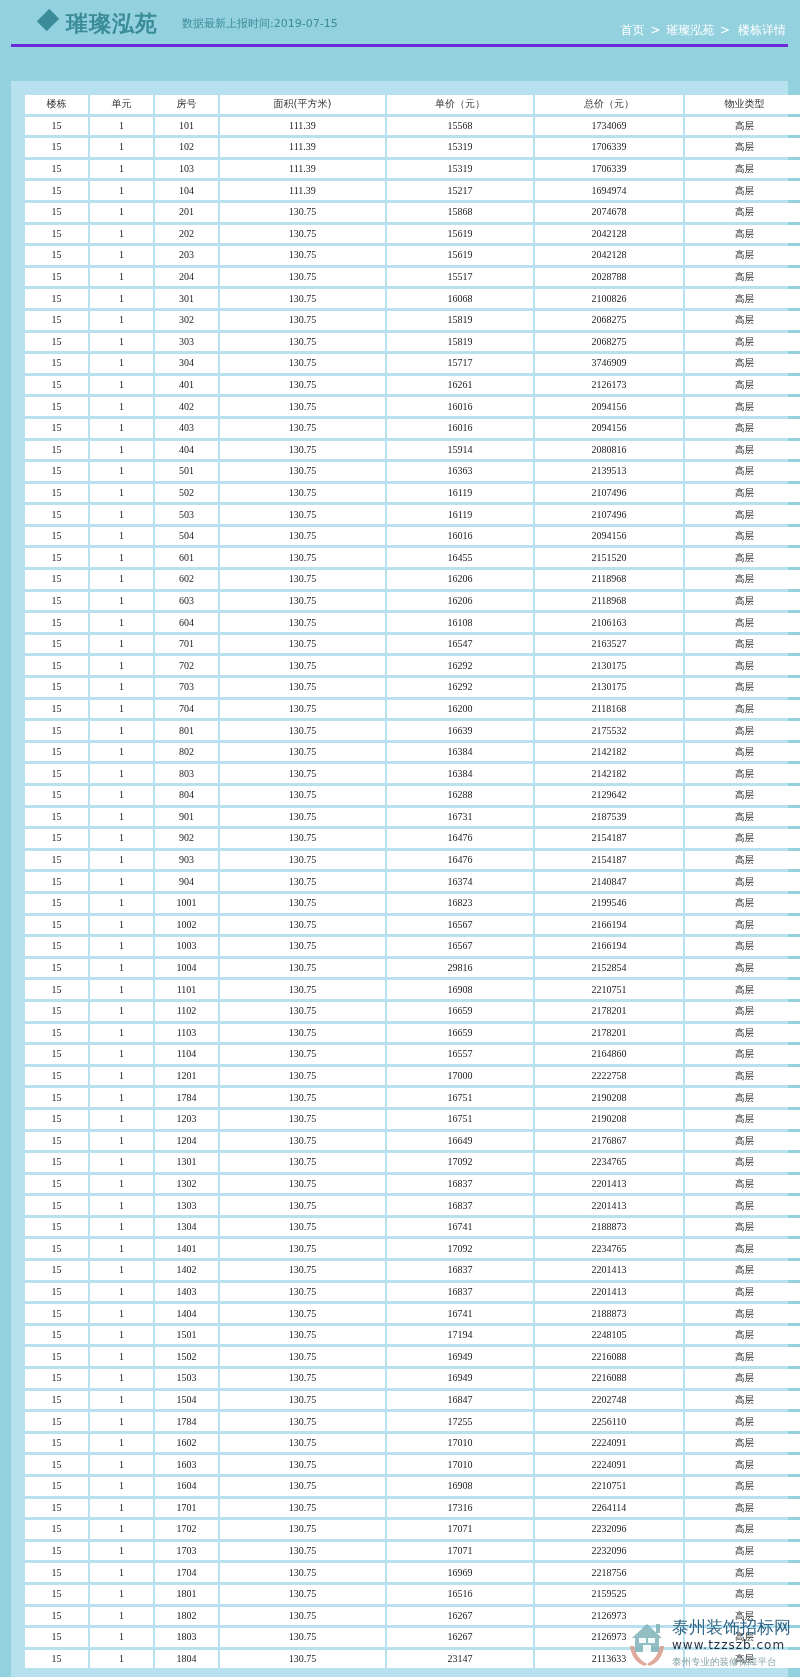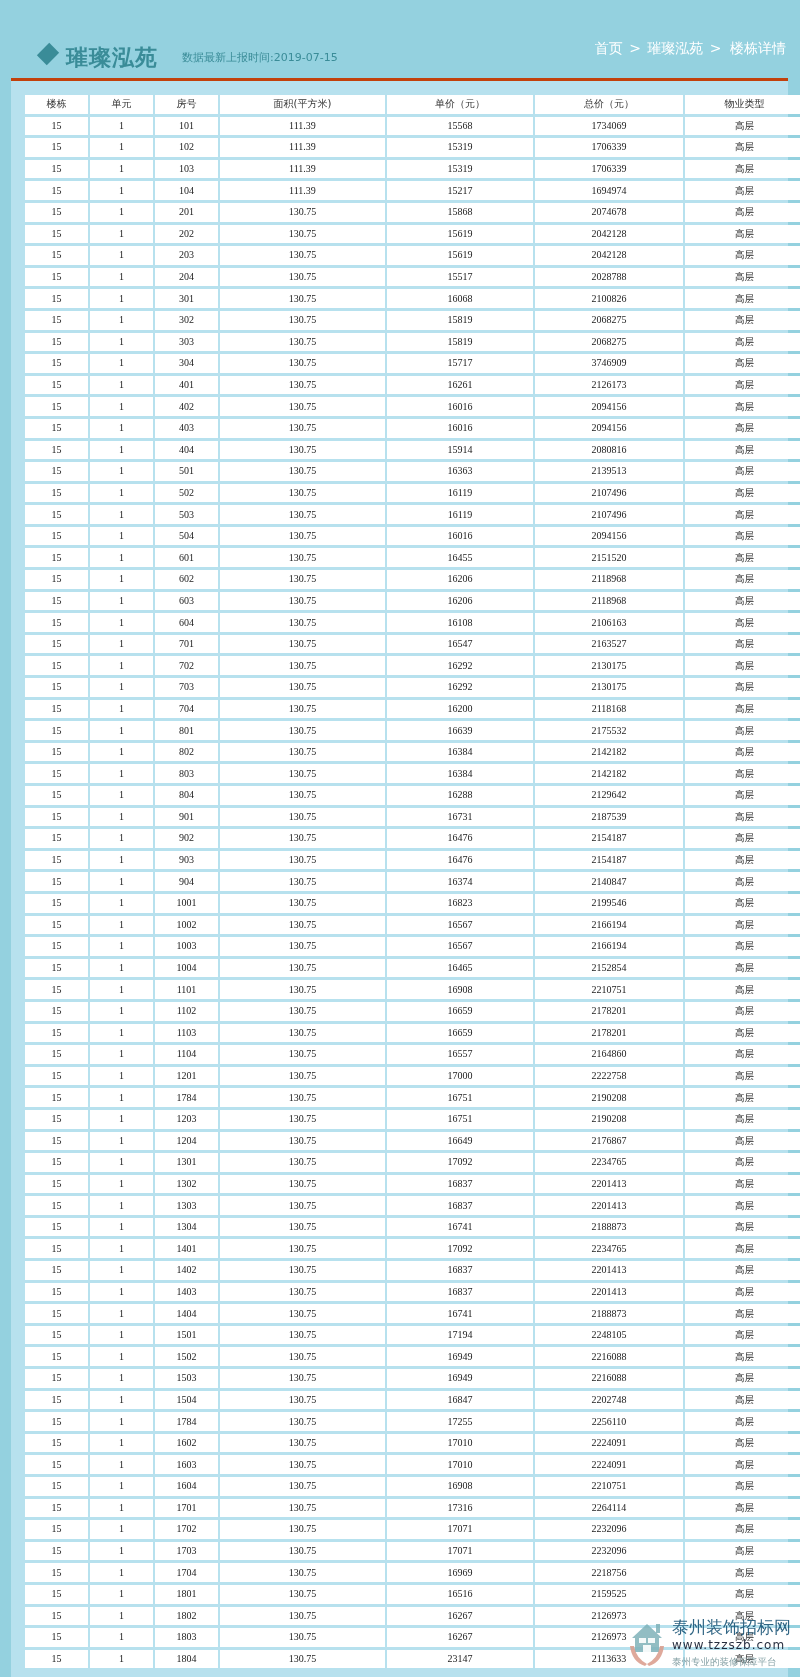--- a/index.html
+++ b/index.html
@@ -4,38 +4,37 @@
 <style>
   html, body { margin:0; padding:0; }
   body {
     width:800px; height:1677px; overflow:hidden;
     background:#94d1df;
     font-family: "DejaVu Sans", sans-serif;
     position:relative;
   }
   .header {
     position:absolute; left:11px; top:0; width:777px; height:44px;
-    border-bottom:3px solid #c2410c;
-    margin-top:34px;
+    border-bottom:3px solid #6d28d9;
   }
   .diamond {
     position:absolute; left:30px; top:13px; width:14px; height:14px;
     background:#3a8c98; transform:rotate(45deg) scaleY(1.25);
   }
   .title {
     position:absolute; left:55px; top:9px;
     font-size:22px; font-weight:bold; color:#3a8c98; letter-spacing:1px;
   }
   .update {
     position:absolute; left:171px; top:16px;
     font-size:11px; color:#3a8c98;
   }
   .crumbs {
-    position:absolute; right:0; top:6px;
-    font-size:14px; color:#ffffff;
+    position:absolute; right:0; top:22px;
+    font-size:12px; color:#ffffff;
   }
   .crumbs span { margin:0 2px; }
   .tablewrap {
     position:absolute; left:11px; top:81px; width:777px;
     background:#b7e1ee; padding:14px;
     box-sizing:border-box;
   }
   table {
     width:100%; border-collapse:separate; border-spacing:2px 3px;
     margin:-3px -2px;
@@ -448,21 +447,21 @@
           <td>130.75</td>
           <td>16567</td>
           <td>2166194</td>
           <td class="type">高层</td>
         </tr>
         <tr>
           <td>15</td>
           <td>1</td>
           <td>1004</td>
           <td>130.75</td>
-          <td>16465</td>
+          <td>29816</td>
           <td>2152854</td>
           <td class="type">高层</td>
         </tr>
         <tr>
           <td>15</td>
           <td>1</td>
           <td>1101</td>
           <td>130.75</td>
           <td>16908</td>
           <td>2210751</td>

